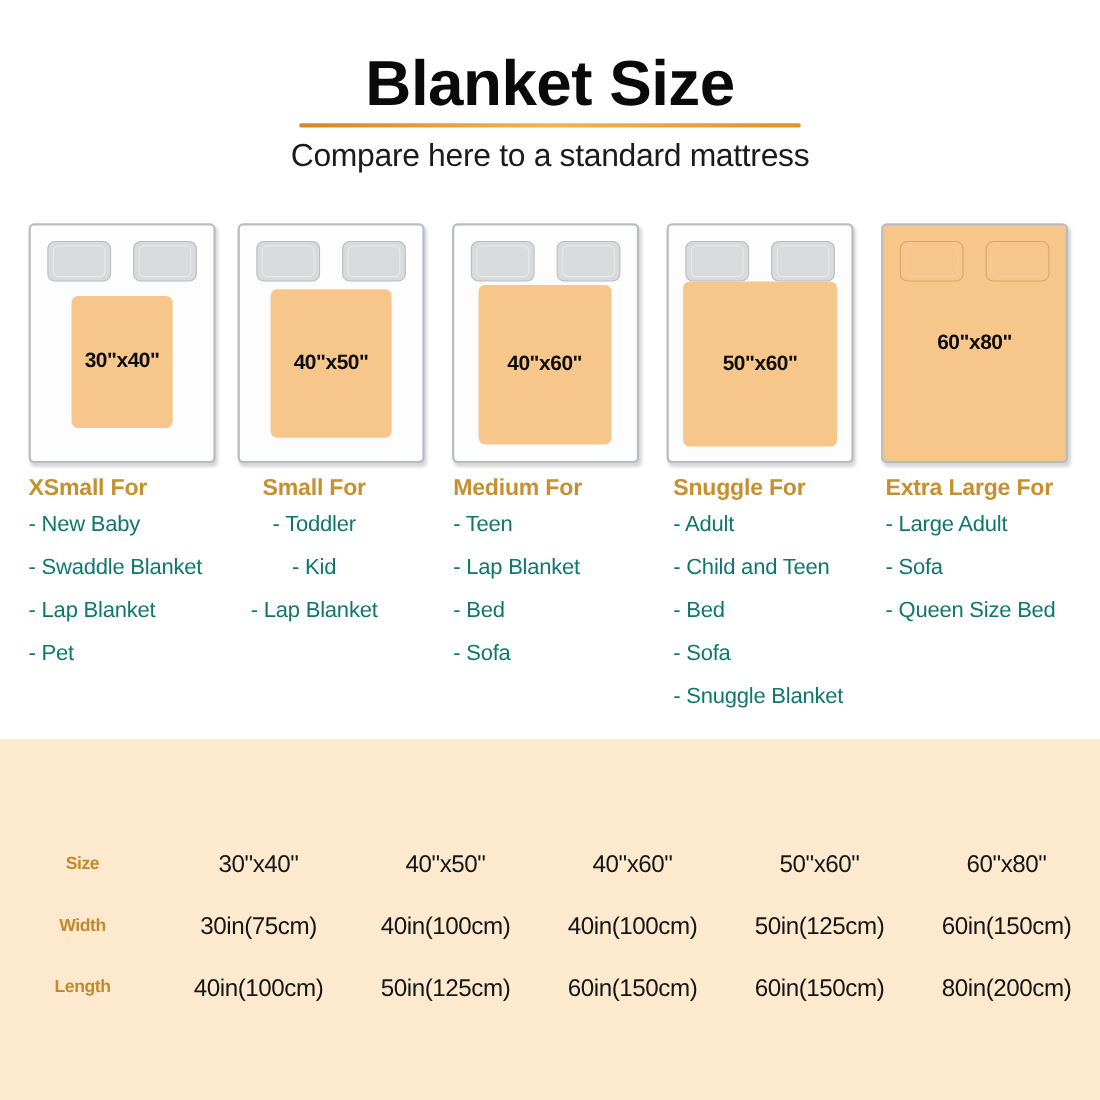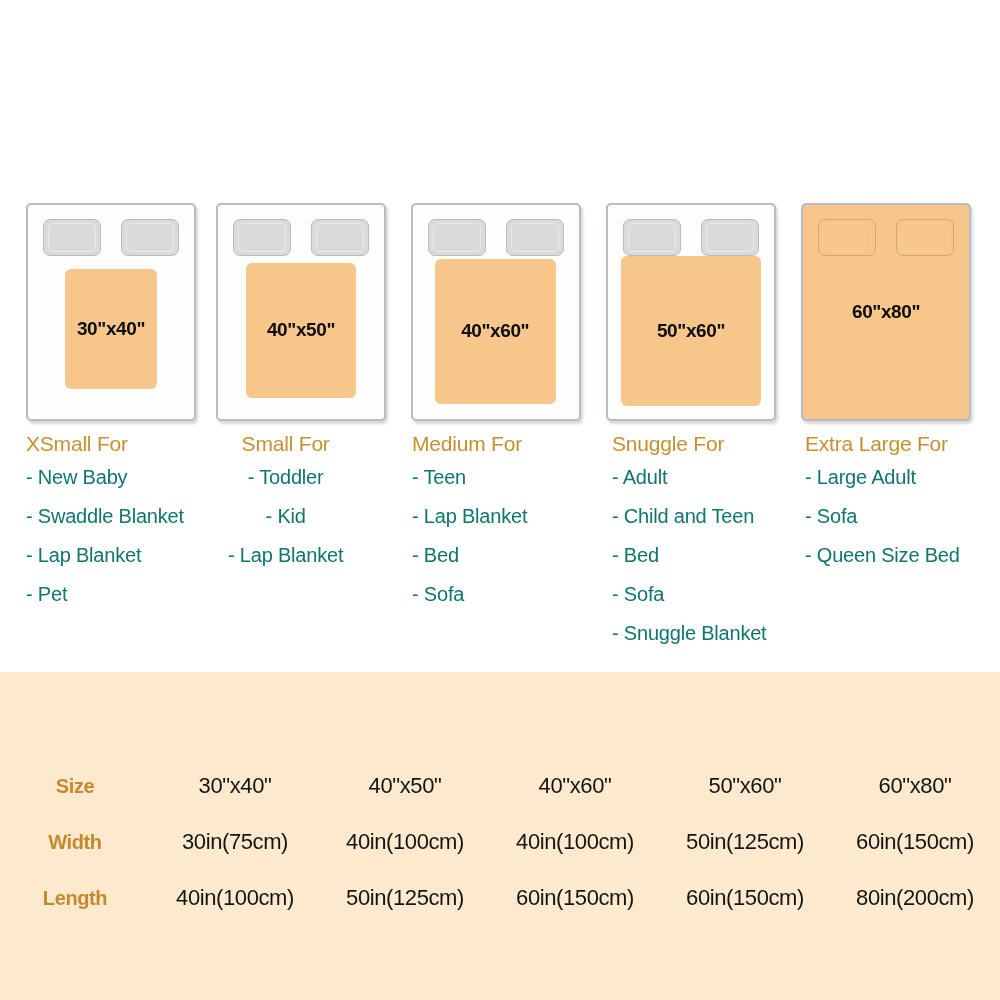--- a/index.html
+++ b/index.html
@@ -133,21 +133,21 @@
     top: 432px;
     left: 0;
     width: 1000px;
   }
   .list-col {
     position: absolute;
     top: 0;
   }
   .list-heading {
     font-size: 21px;
-    font-weight: normal;
+    font-weight: bold;
     color: #c7902f;
     letter-spacing: -0.2px;
     margin-bottom: 11px;
     white-space: nowrap;
   }
   .list-item {
     font-size: 20px;
     color: #0f766e;
     line-height: 1;
     margin-bottom: 19px;
@@ -177,29 +177,34 @@
     vertical-align: middle;
     height: 56px;
     font-size: 22px;
     color: #151515;
     letter-spacing: -0.4px;
     white-space: nowrap;
   }
   #size-table td.row-label {
     width: 150px;
     font-weight: bold;
-    font-size: 20px;
+    font-size: 16px;
     color: #c28a2c;
   }
 </style>
 </head>
 <body>
 
 <div id="page">
 
+  <div id="header">
+    <div id="title">Blanket Size</div>
+    <div id="title-rule"></div>
+    <div id="subtitle">Compare here to a standard mattress</div>
+  </div>
 
   <div id="beds">
       <div class="bed-col" style="left: 26px;">
         <div class="bed-frame">
           <div class="pillow left"></div>
           <div class="pillow right"></div>
           <div class="blanket" style="left: 22%; top: 30%; width: 56%; height: 56%;">
             <span class="blanket-label">30"x40"</span>
           </div>
         </div>

